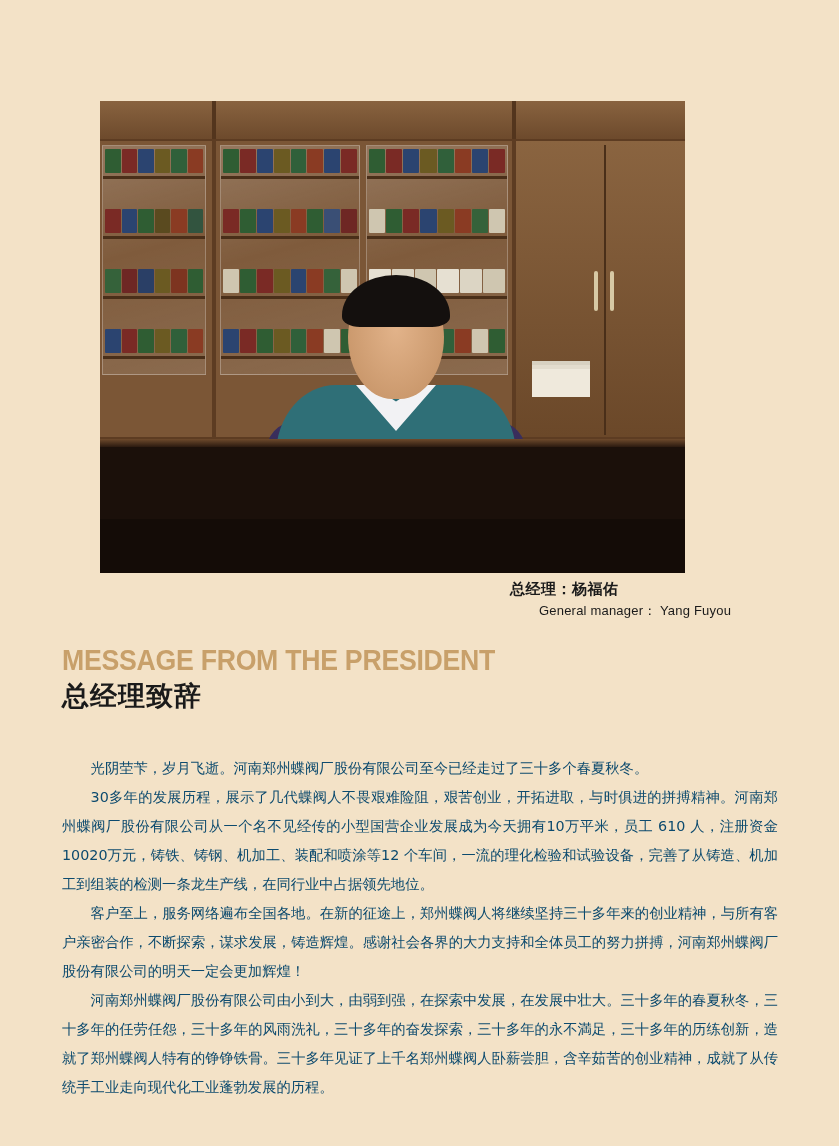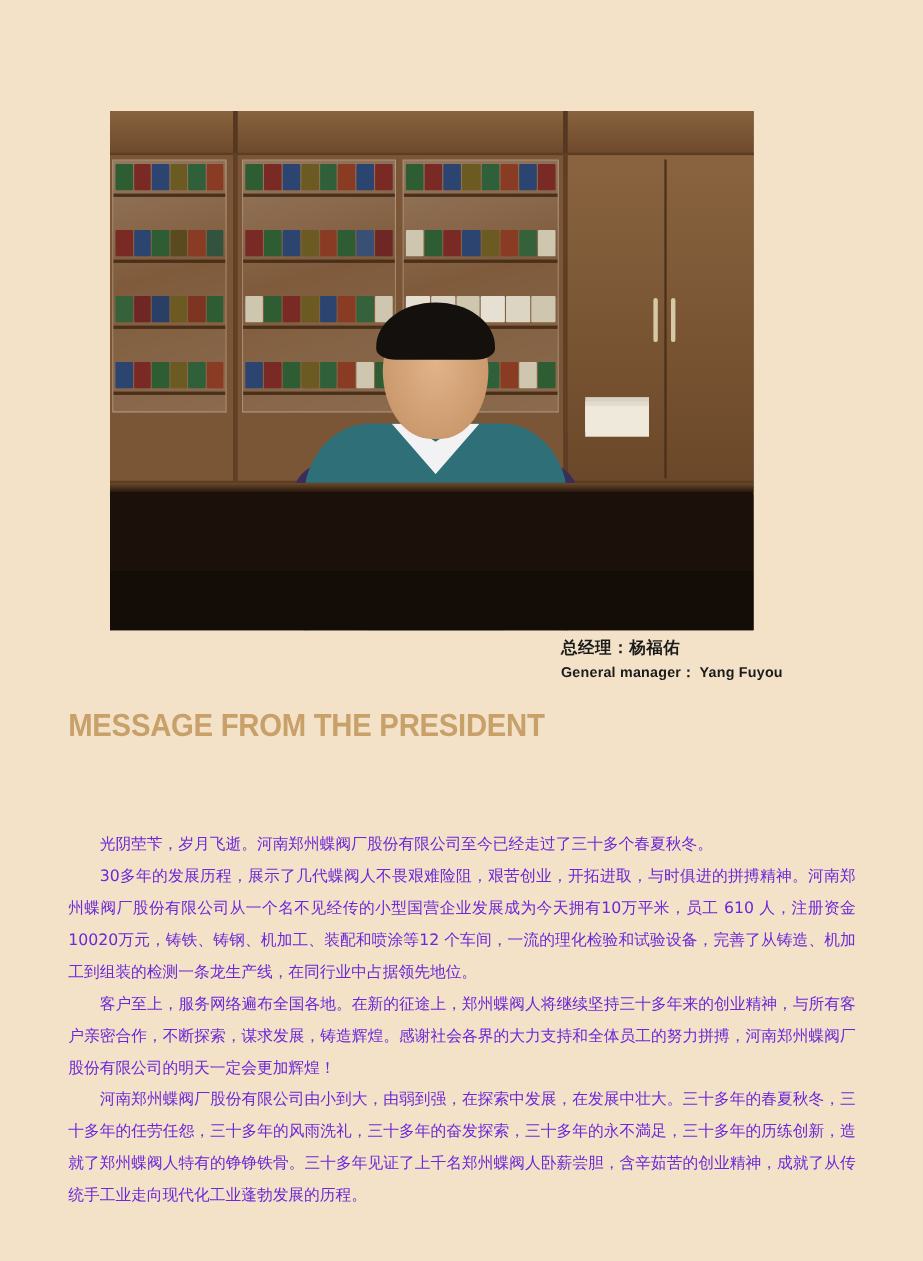--- a/index.html
+++ b/index.html
@@ -175,22 +175,23 @@
     color: #1b1b1b;
   }
   .caption .line1 {
     font-size: 15px;
     font-weight: 700;
     letter-spacing: .5px;
     margin-bottom: 3px;
   }
   .caption .line2 {
     font-size: 13px;
-    font-weight: 700;
+    font-weight: 400;
     letter-spacing: .2px;
+    margin-left: 29px;
   }
 
   
   .heading-en {
     position: absolute;
     left: 62px;
     top: 644px;
     font-size: 29px;
     font-weight: 700;
     letter-spacing: -0.3px;
@@ -213,21 +214,21 @@
   }
 
   
   .body-text {
     position: absolute;
     left: 62px;
     top: 754px;
     width: 716px;
     font-size: 14.3px;
     line-height: 29px;
-    color: #6d28d9;
+    color: #0c4a6e;
     font-family: "DejaVu Sans", "Liberation Sans", sans-serif;
     text-align: justify;
     text-justify: inter-character;
   }
   .body-text p {
     margin: 0;
     text-indent: 2em;
   }
 </style>
 </head>
@@ -411,20 +412,21 @@
 
     </div>
   </div>
 
   <div class="caption">
     <div class="line1">总经理：杨福佑</div>
     <div class="line2">General  manager： Yang  Fuyou</div>
   </div>
 
   <div class="heading-en">MESSAGE FROM THE PRESIDENT</div>
+  <div class="heading-cn">总经理致辞</div>
 
   <div class="body-text">
     <p>光阴茔苄，岁月飞逝。河南郑州蝶阀厂股份有限公司至今已经走过了三十多个春夏秋冬。</p>
     <p>30多年的发展历程，展示了几代蝶阀人不畏艰难险阻，艰苦创业，开拓进取，与时俱进的拼搏精神。河南郑州蝶阀厂股份有限公司从一个名不见经传的小型国营企业发展成为今天拥有10万平米，员工 610 人，注册资金10020万元，铸铁、铸钢、机加工、装配和喷涂等12 个车间，一流的理化检验和试验设备，完善了从铸造、机加工到组装的检测一条龙生产线，在同行业中占据领先地位。</p>
     <p>客户至上，服务网络遍布全国各地。在新的征途上，郑州蝶阀人将继续坚持三十多年来的创业精神，与所有客户亲密合作，不断探索，谋求发展，铸造辉煌。感谢社会各界的大力支持和全体员工的努力拼搏，河南郑州蝶阀厂股份有限公司的明天一定会更加辉煌！</p>
     <p>河南郑州蝶阀厂股份有限公司由小到大，由弱到强，在探索中发展，在发展中壮大。三十多年的春夏秋冬，三十多年的任劳任怨，三十多年的风雨洗礼，三十多年的奋发探索，三十多年的永不満足，三十多年的历练创新，造就了郑州蝶阀人特有的铮铮铁骨。三十多年见证了上千名郑州蝶阀人卧薪尝胆，含辛茹苦的创业精神，成就了从传统手工业走向现代化工业蓬勃发展的历程。</p>
   </div>
 
 </div>
 

